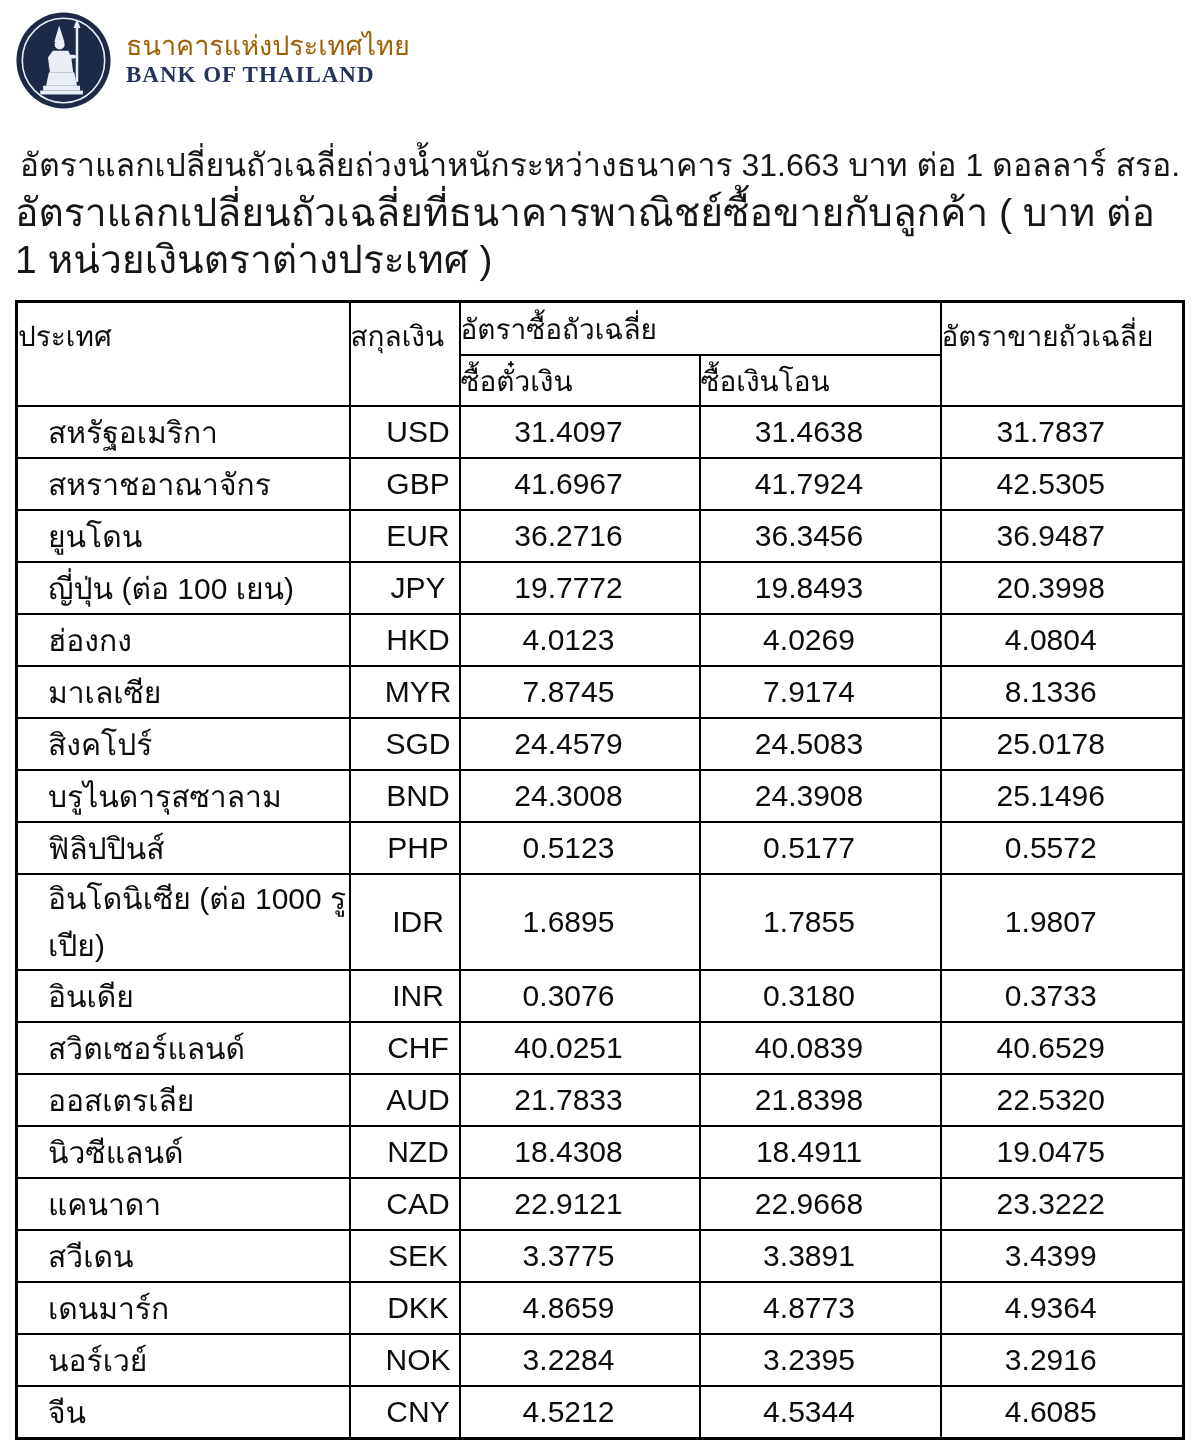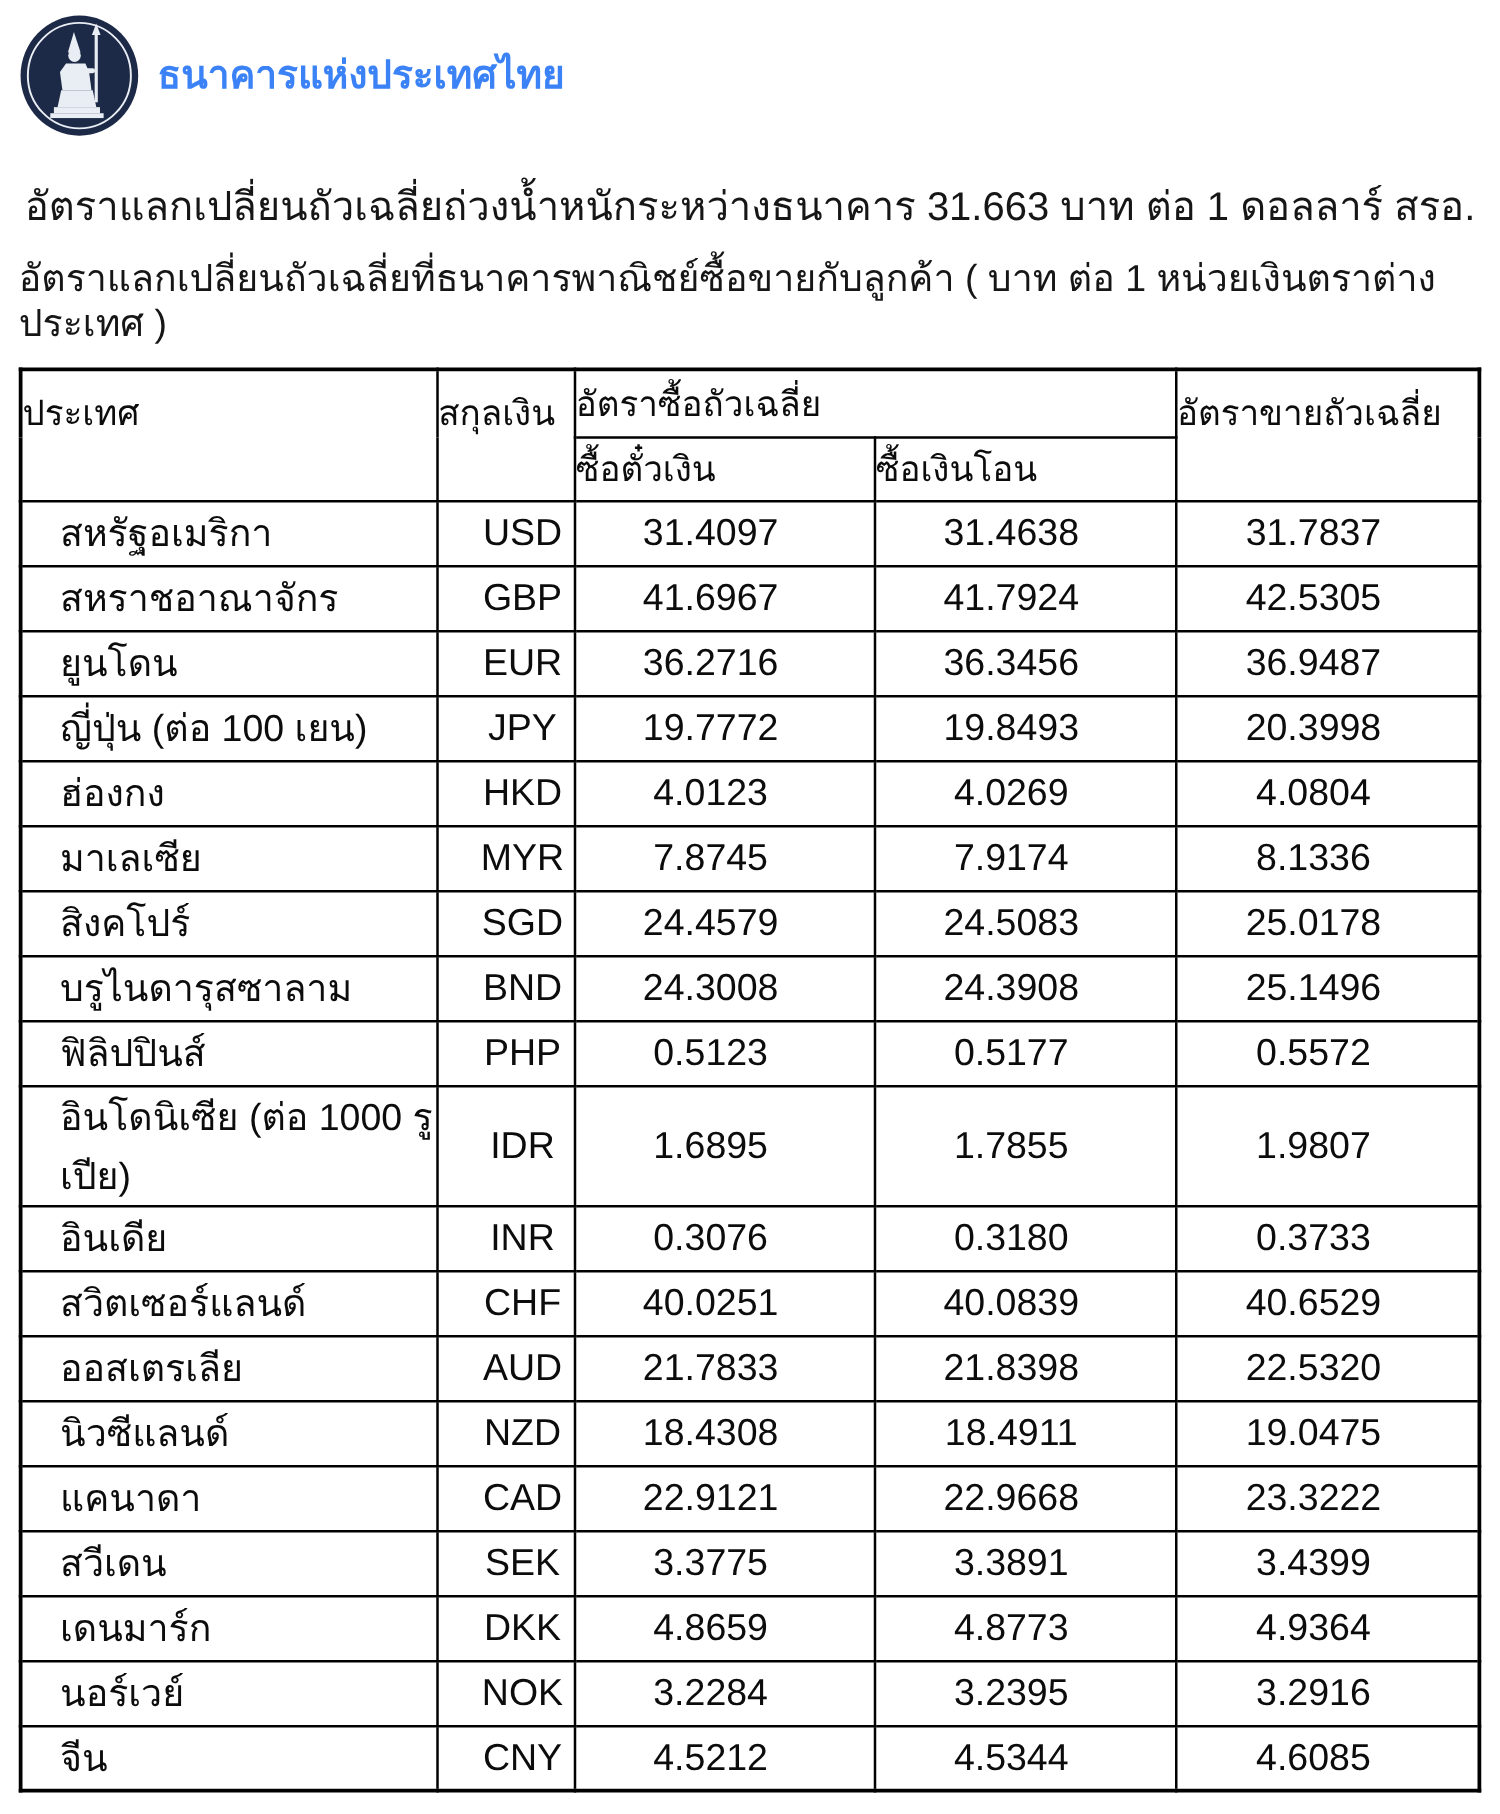--- a/index.html
+++ b/index.html
@@ -18,23 +18,23 @@
   
   .logo-row {
     display: flex;
     align-items: center;
     gap: 14px;
     height: 104px;
   }
   .logo-mark { width: 97px; height: 97px; flex: 0 0 auto; }
   .logo-text { display: flex; flex-direction: column; justify-content: center; }
   .logo-thai {
-    font-size: 31px;
-    font-weight: 700;
-    color: #3b82f6;
+    font-size: 27px;
+    font-weight: 400;
+    color: #a16207;
     line-height: 1.05;
   }
   .logo-eng {
     font-family: "Liberation Serif", "DejaVu Serif", serif;
     font-size: 23px;
     font-weight: 600;
     letter-spacing: 1px;
     color: #25335c;
     margin-top: 2px;
   }
@@ -50,24 +50,24 @@
   }
   .sub-title {
     text-align: center;
     font-size: 32px;
     font-weight: 400;
     color: #161616;
     line-height: 1.2;
   }
   .note-line {
     text-align: left;
-    font-size: 30px;
+    font-size: 39px;
     font-weight: 400;
     color: #161616;
-    margin-top: 22px;
+    margin-top: 6px;
     line-height: 1.2;
   }
 
   
   table.rates {
     width: 1170px;
     margin-top: 16px;
     border-collapse: collapse;
     table-layout: fixed;
   }
@@ -111,20 +111,21 @@
         <circle cx="46" cy="33.5" r="5.2"></circle>
         <polygon points="39,40 55,40 58,47 60,62 36,62 34,47"></polygon>
         <rect x="53" y="44" width="10" height="4" rx="2"></rect>
         <polygon points="35,62 61,62 64,76 32,76"></polygon>
         <rect x="29" y="76" width="38" height="5"></rect>
         <rect x="26" y="81" width="44" height="4"></rect>
       </g>
     </svg>
     <div class="logo-text">
       <div class="logo-thai">ธนาคารแห่งประเทศไทย</div>
+      <div class="logo-eng">BANK OF THAILAND</div>
     </div>
   </div>
 
   <div class="title-block">
     <div class="sub-title">อัตราแลกเปลี่ยนถัวเฉลี่ยถ่วงน้ำหนักระหว่างธนาคาร 31.663 บาท ต่อ 1 ดอลลาร์ สรอ.</div>
     <div class="note-line">อัตราแลกเปลี่ยนถัวเฉลี่ยที่ธนาคารพาณิชย์ซื้อขายกับลูกค้า ( บาท ต่อ 1 หน่วยเงินตราต่างประเทศ )</div>
   </div>
 
   <table class="rates">
     <colgroup>

